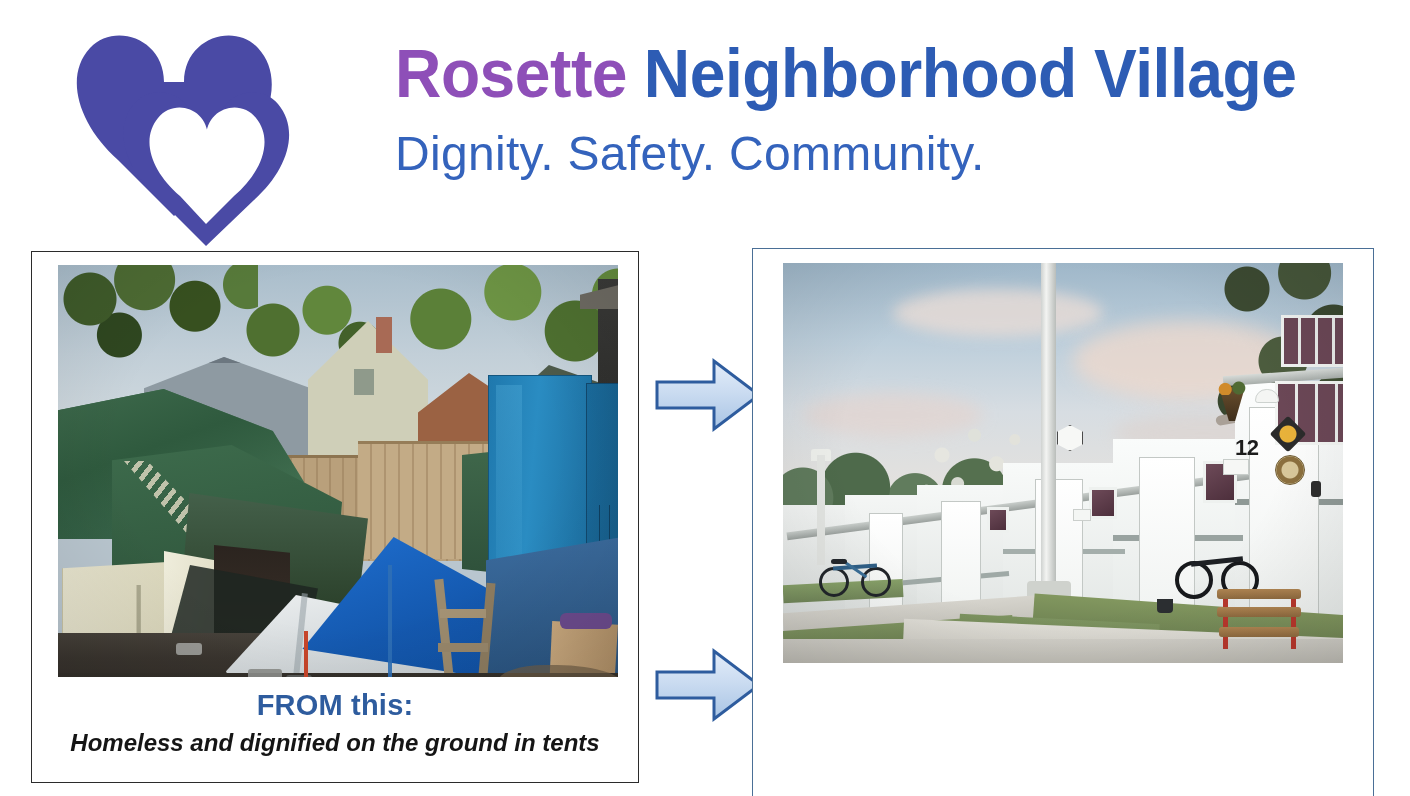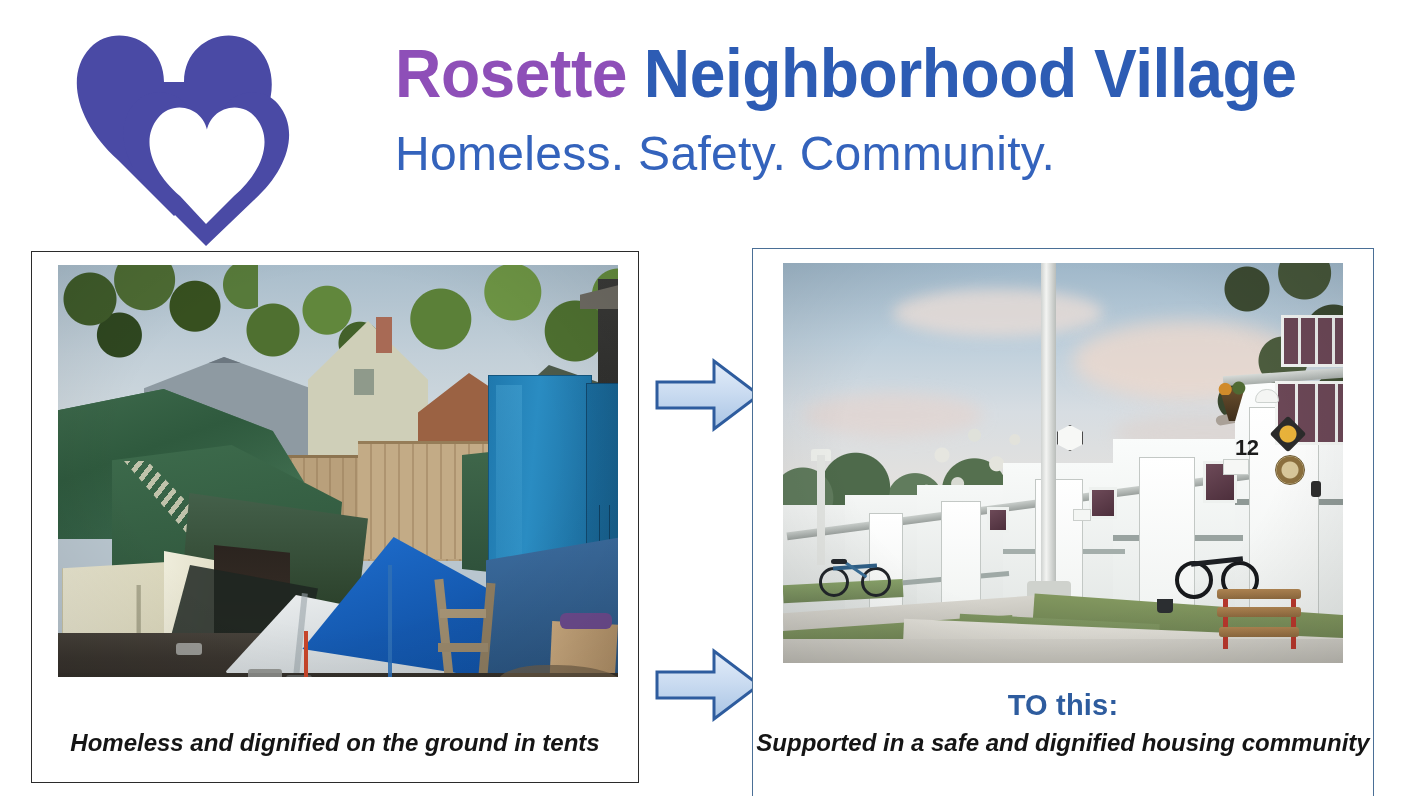--- a/index.html
+++ b/index.html
@@ -691,21 +691,21 @@
                L150 216
                L178 188
                C206 164, 218 132, 200 110
                C184 90, 150 100, 150 130
                Z" fill="#ffffff"></path>
     </svg>
   </div>
 
   <div id="brand-block">
     <div id="brand-title"><span class="word-rosette">Rosette</span><span style="display:inline-block;width:18px"></span><span class="word-rest">Neighborhood Village</span></div>
-    <div id="brand-tagline">Homeless. Safety. Community.</div>
+    <div id="brand-tagline">Dignity. Safety. Community.</div>
   </div>
 
   <div class="arrow-shape" id="arrow-top">
     <svg viewBox="0 0 108 78" width="108" height="78" aria-hidden="true">
       <defs>
         <linearGradient id="agrad" x1="0" y1="0" x2="0" y2="1">
           <stop offset="0%" stop-color="#E4EDF9"></stop>
           <stop offset="45%" stop-color="#CBDCF1"></stop>
           <stop offset="100%" stop-color="#A8C4E4"></stop>
         </linearGradient>
@@ -768,20 +768,21 @@
       <div class="sc dirt-patch"></div>
       <div class="sc stone s1"></div>
       <div class="sc stone s2"></div>
 
       <div class="sc stone s9"></div>
       <div class="sc rod-red"></div>
       <div class="sc rod-blue"></div>
       <div class="photo-vignette"></div>
     </div>
 
+    <div class="caption-head">FROM this:</div>
     <div class="caption-sub">Homeless and dignified on the ground in tents</div>
   </div>
 
   <div class="panel" id="panel-to">
 
     <div class="panel-photo" id="photo-to">
       <div class="sc sky"></div>
       <div class="sc cloud1"></div>
       <div class="sc cloud2"></div>
       <div class="sc cloud3"></div>
@@ -859,17 +860,15 @@
         <span class="leg lg1"></span>
           <span class="leg lg2"></span>
         <span class="slat sl1"></span>
           <span class="slat sl2"></span>
           <span class="slat sl3"></span>
       </div>
 
       <div class="photo-vignette"></div>
     </div>
 
-    <div class="caption-head">TO this:</div>
-    <div class="caption-sub">Supported in a safe and dignified housing community</div>
   </div>
 
 </div>
 
 </body></html>

